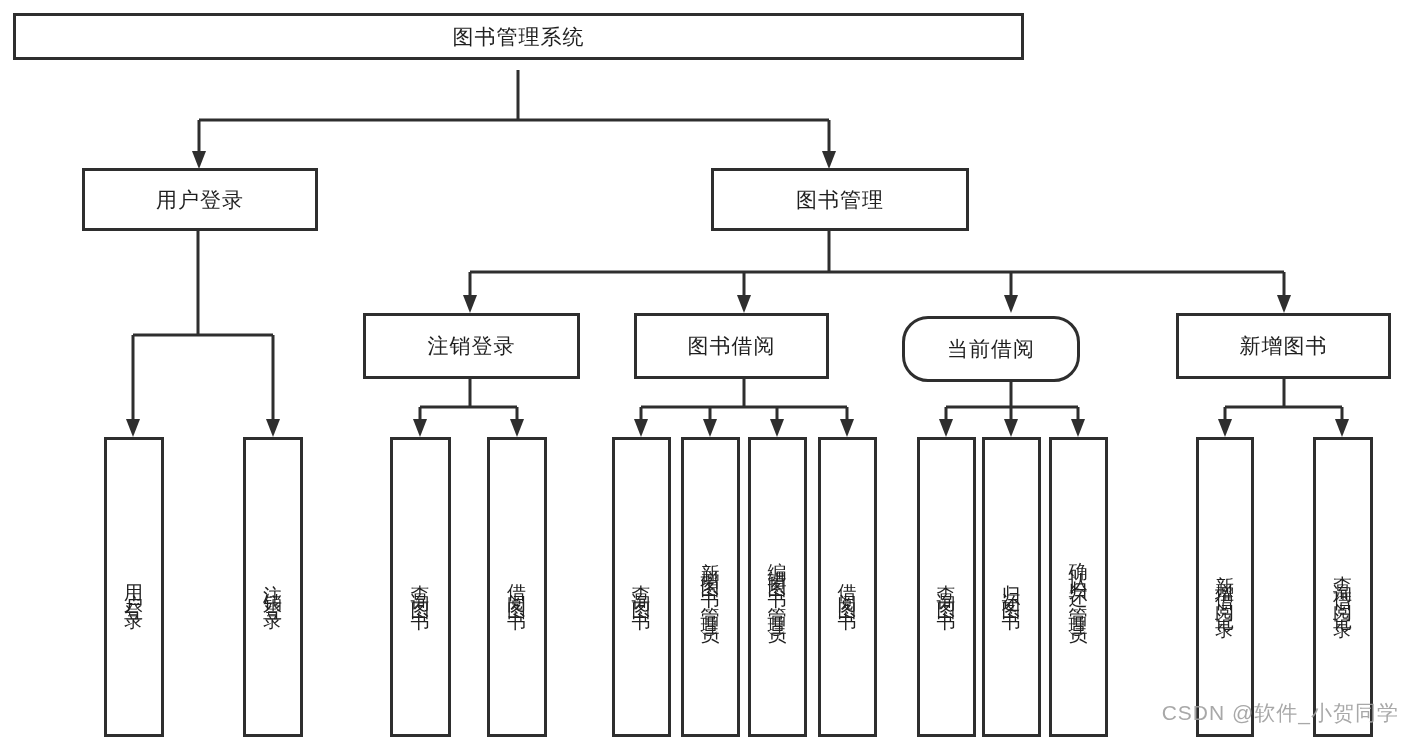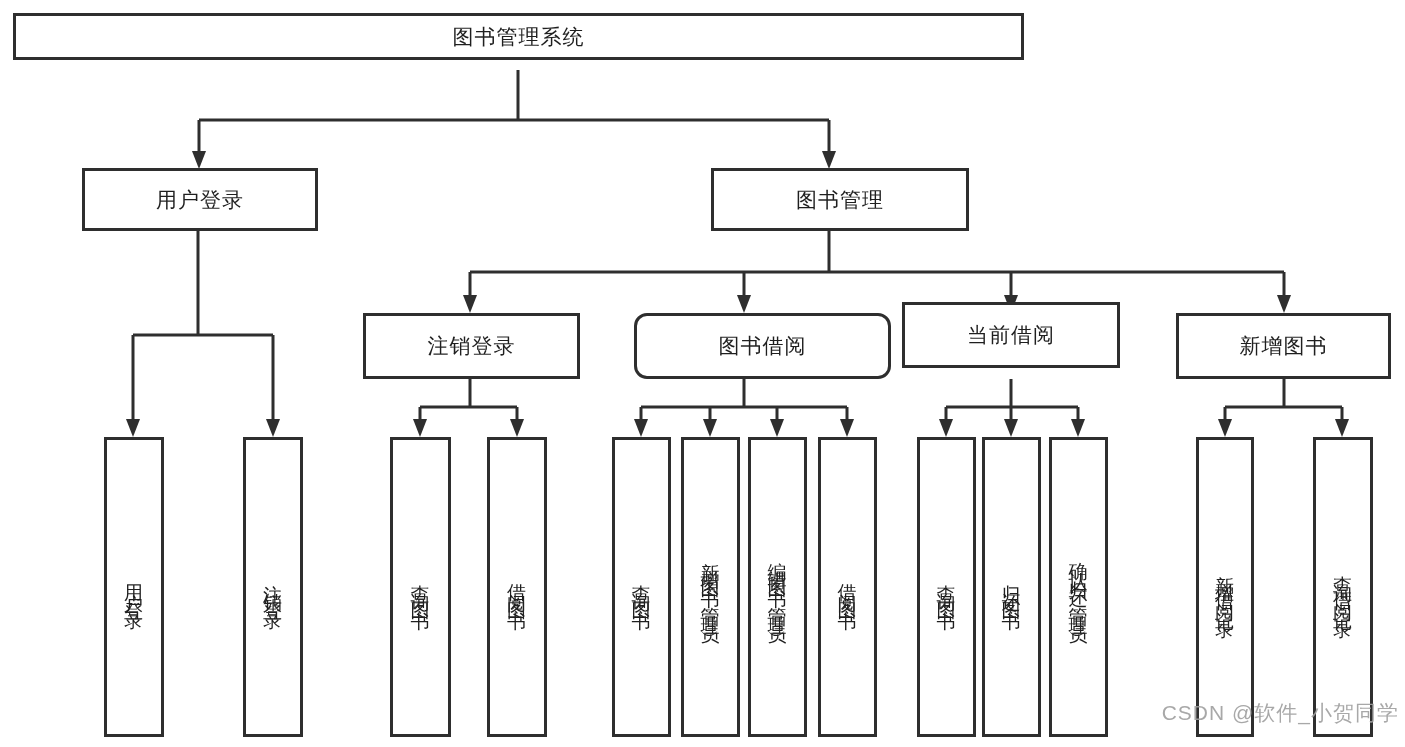--- a/index.html
+++ b/index.html
@@ -104,22 +104,22 @@
       <polygon points="1335,419 1349,419 1342,437"></polygon>
     </g>
   </svg>
 
   <div class="box" style="left:13px; top:13px; width:1011px; height:47px;">图书管理系统</div>
 
   <div class="box" style="left:82px; top:168px; width:236px; height:63px;">用户登录</div>
   <div class="box" style="left:711px; top:168px; width:258px; height:63px;">图书管理</div>
 
   <div class="box" style="left:363px; top:313px; width:217px; height:66px;">注销登录</div>
-  <div class="box" style="left:634px; top:313px; width:257px; height:66px;border-radius:13px;">图书借阅</div>
-  <div class="box" style="left:902px; top:302px; width:218px; height:66px;">当前借阅</div>
+  <div class="box" style="left:634px; top:313px; width:195px; height:66px;">图书借阅</div>
+  <div class="box" style="left:902px; top:316px; width:178px; height:66px;border-radius:26px;">当前借阅</div>
   <div class="box" style="left:1176px; top:313px; width:215px; height:66px;">新增图书</div>
 
   <div class="vbox" style="left:104px; width:60px;">
     <span>用户登录</span>
   </div>
   <div class="vbox" style="left:243px; width:60px;">
     <span>注销登录</span>
   </div>
 
   <div class="vbox" style="left:390px; width:61px;">

